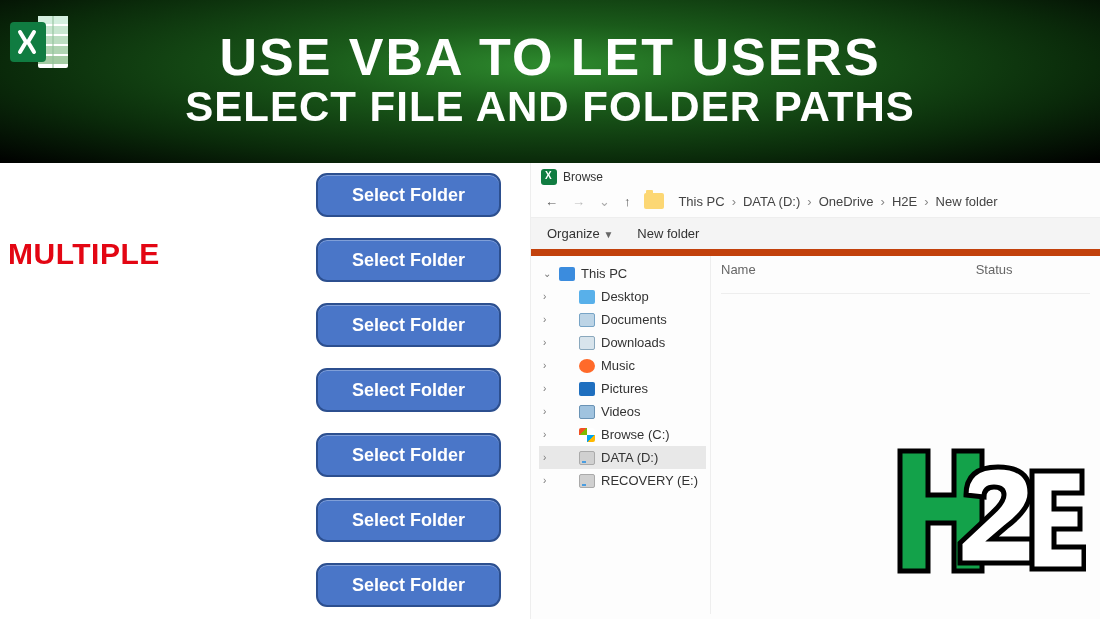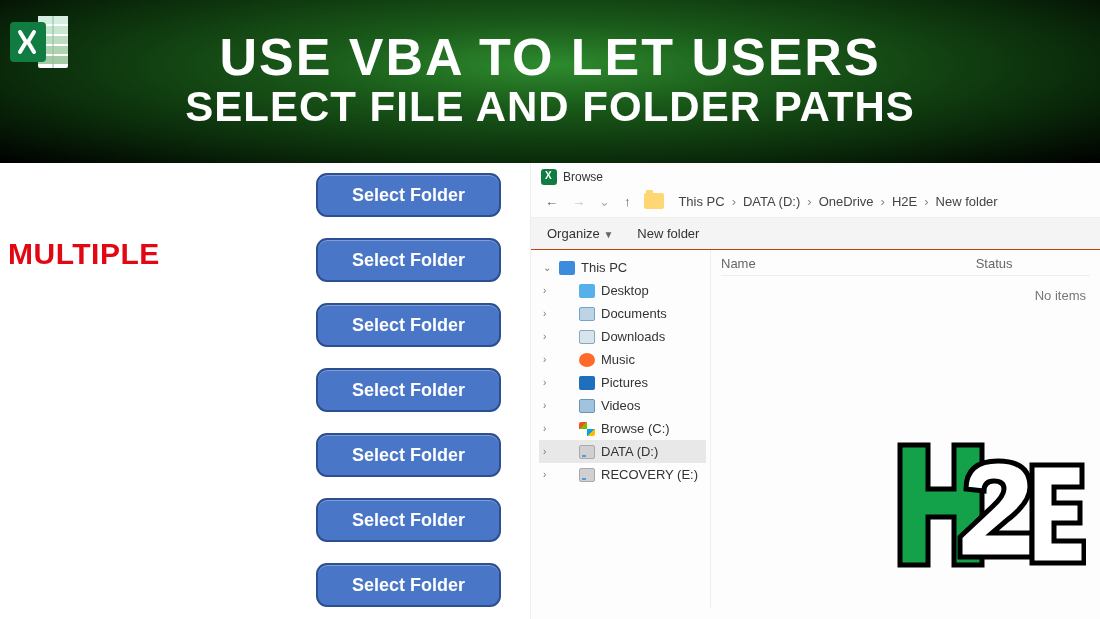--- a/index.html
+++ b/index.html
@@ -32,29 +32,29 @@
 
   
   .browser { position: absolute; left: 530px; top: 0; width: 570px; height: 456px; background:#fdfdfd; border-left:1px solid #eee; }
   .br-title { display:flex; align-items:center; gap:6px; padding:6px 10px 4px; font-size:12px; color:#333;}
   .br-nav { display:flex; align-items:center; gap:14px; padding:4px 14px 8px; font-size:13px; color:#555; border-bottom:1px solid #eee;}
   .crumbs { display:flex; align-items:center; gap:4px; color:#444;}
   .crumbs span.sep::after{content:"›"; color:#888; margin:0 3px;}
   .folder-badge { width:20px; height:16px; background:#fcd774; border-radius:2px; display:inline-block; position:relative;}
   .folder-badge::before{content:""; position:absolute; top:-3px; left:2px; width:7px; height:4px; background:#fcd774; border-radius:1px 1px 0 0;}
 
-  .br-toolbar{ display:flex; gap:24px; align-items:flex-end; padding:8px 16px; background:#f4f4f4; font-size:13px; color:#333; border-bottom:1px solid #c2410c;}
+  .br-toolbar{ display:flex; gap:24px; align-items:flex-end; padding:8px 16px; background:#f4f4f4; font-size:13px; color:#333; border-bottom:7px solid #c2410c;}
   .br-body{ display:flex; height: calc(100% - 98px); }
   .tree{ width:180px; border-right:1px solid #eee; padding:6px 4px 6px 8px; font-size:13px; color:#333; overflow:hidden;}
   .tree .item{ display:flex; align-items:center; gap:6px; padding:4px 4px; white-space: nowrap;}
   .tree .item.sel{ background:#e8e8e8;}
   .tree .caret{ width:10px; display:inline-block; color:#777; font-size:10px;}
   .tree .indent{ display:inline-block; width:14px;}
   .list{ flex:1; position:relative; padding:6px 10px; font-size:13px; color:#555;}
-  .list-head{ display:flex; gap:220px; color:#666; border-bottom:1px solid #eee; padding-bottom:4px;}
+  .list-head{ display:flex; gap:220px; color:#666; border-bottom:1px solid #eee; padding-bottom:16px;}
   .noitems{ text-align:right; color:#777; padding:12px 4px 0 0;}
 
   
   .ico{ width:16px; height:14px; display:inline-block; border-radius:2px;}
   .i-pc{ background:#3b8cde;}
   .i-desk{ background:#58b0ea;}
   .i-doc{ background:#bcd4e6; border:1px solid #77a4c6;}
   .i-down{ background:#d8e4ec; border:1px solid #8aa8bd;}
   .i-music{ background:#ff6a2a; border-radius:50%;}
   .i-pic{ background:#1f6fbf;}
@@ -195,21 +195,20 @@
             <span class="indent"></span>
             <span class="ico i-drive"></span>
             <span>RECOVERY (E:)</span>
           </div>
         </div>
       <div class="list">
         <div class="list-head">
           <span>Name</span>
           <span>Status</span>
         </div>
-        <div class="noitems">No items</div>
 
         <div class="logo">
           <svg width="190" height="140" viewBox="0 0 190 140">
 
             <path d="M4 8 h28 v44 h26 v-44 h28 v120 h-28 v-48 h-26 v48 h-28 z" fill="#13a24a" stroke="#000" stroke-width="5"></path>
 
             <path d="M70 52 q0 -28 32 -28 q32 0 32 26 q0 16 -24 34 l-14 12 h40 v24 h-72 v-20 l32 -30 q12 -11 12 -18 q0 -8 -10 -8 q-10 0 -10 10 z" fill="#fff" stroke="#000" stroke-width="5"></path>
 
             <path d="M136 28 h50 v22 h-28 v16 h26 v20 h-26 v18 h30 v22 h-52 z" fill="#fff" stroke="#000" stroke-width="5"></path>
           </svg>

